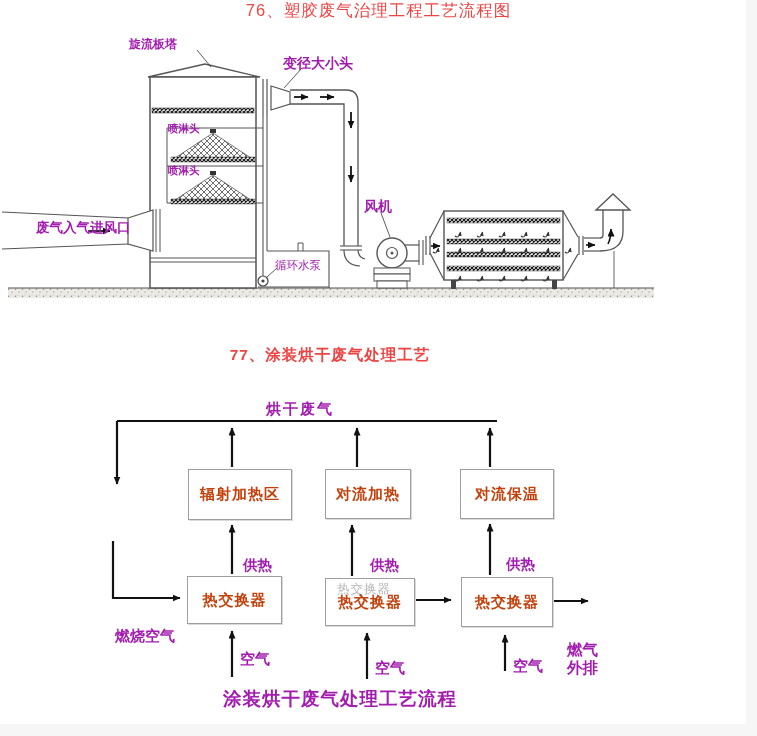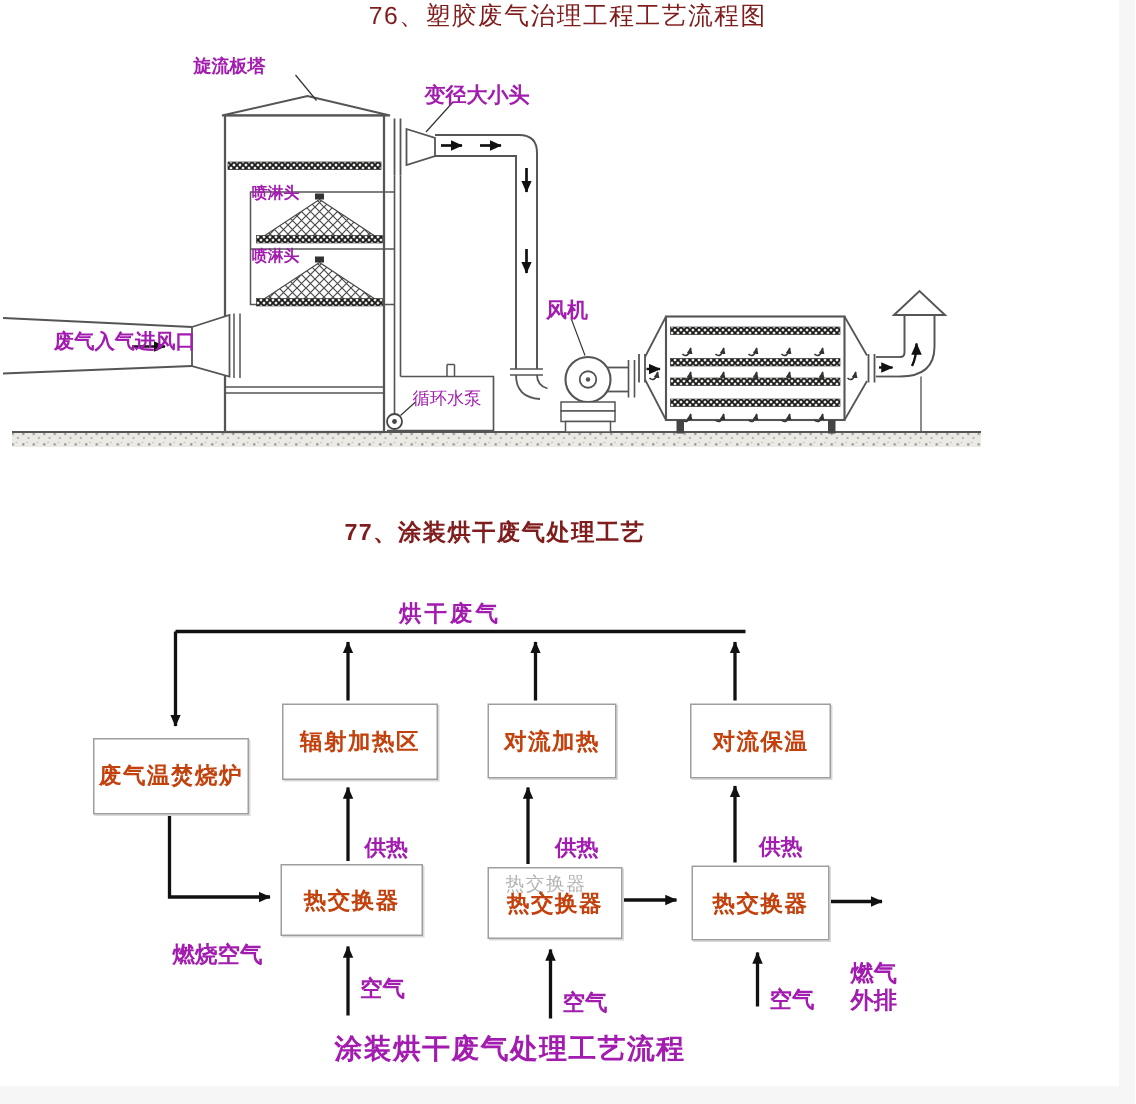--- a/index.html
+++ b/index.html
@@ -1,19 +1,19 @@
 <!DOCTYPE html>
 <html><head>
 <meta charset="utf-8">
 <style>
   html,body{margin:0;padding:0;background:#ffffff;}
   #page{position:relative;width:757px;height:736px;background:#ffffff;overflow:hidden;
         font-family:"Liberation Serif",serif;color:#222;}
   .abs{position:absolute;white-space:nowrap;}
-  .title{font-family:"Liberation Sans",sans-serif;color:#7f1d1d;text-align:center;letter-spacing:1px;}
+  .title{font-family:"Liberation Sans",sans-serif;color:#ef4444;text-align:center;letter-spacing:1px;}
   .lbl{color:#a21caf;}
   .b{font-weight:700;}
   .sb{font-weight:600;}
   .fbox{position:absolute;display:flex;align-items:center;justify-content:center;
         background:#fff;border:1px solid #9e9e9e;box-shadow:1px 1px 0 #d9d9d9;
         font-size:15px;font-weight:600;color:#c2410c;letter-spacing:1px;}
   .ghost{color:#4a4a4a;opacity:.42;font-size:12.5px;letter-spacing:1px;}
   svg{position:absolute;left:0;top:0;}
   .pipe{stroke:#555;fill:none;}
   .flow{stroke:#111;stroke-width:2.2;fill:none;}
@@ -193,21 +193,20 @@
   <div class="abs lbl sb" style="left:168px;top:122px;font-size:10.5px;">喷淋头</div>
   <div class="abs lbl sb" style="left:168px;top:164px;font-size:10.5px;">喷淋头</div>
   <div class="abs lbl sb" style="left:36px;top:219px;font-size:13.5px;">废气入气进风口</div>
   <div class="abs lbl" style="left:275px;top:258px;font-size:11.5px;text-align:right;">循环水泵</div>
   <div class="abs lbl b" style="left:364px;top:198px;font-size:14px;">风机</div>
 
   <div class="abs title" style="left:0;top:345px;width:660px;font-size:15.5px;font-weight:bold;">77、涂装烘干废气处理工艺</div>
 
   <div class="abs lbl b" style="left:266px;top:400px;font-size:15px;letter-spacing:2px;">烘干废气</div>
 
-  <div class="fbox" style="left:62px;top:492px;width:102px;height:49px;">废气温焚烧炉</div>
   <div class="fbox" style="left:188px;top:469px;width:102px;height:49px;">辐射加热区</div>
   <div class="fbox" style="left:460px;top:469px;width:92px;height:48px;">对流保温</div>
   <div class="fbox" style="left:325px;top:469px;width:84px;height:48px;">对流加热</div>
   <div class="fbox" style="left:187px;top:576px;width:93px;height:46px;">热交换器</div>
   <div class="fbox" style="left:325px;top:578px;width:88px;height:46px;">热交换器</div>
   <div class="abs ghost" style="left:337px;top:581px;">热交换器</div>
   <div class="fbox" style="left:461px;top:577px;width:90px;height:48px;">热交换器</div>
 
   <div class="abs lbl sb" style="left:243px;top:556px;font-size:14.5px;">供热</div>
   <div class="abs lbl sb" style="left:370px;top:556px;font-size:14.5px;">供热</div>

